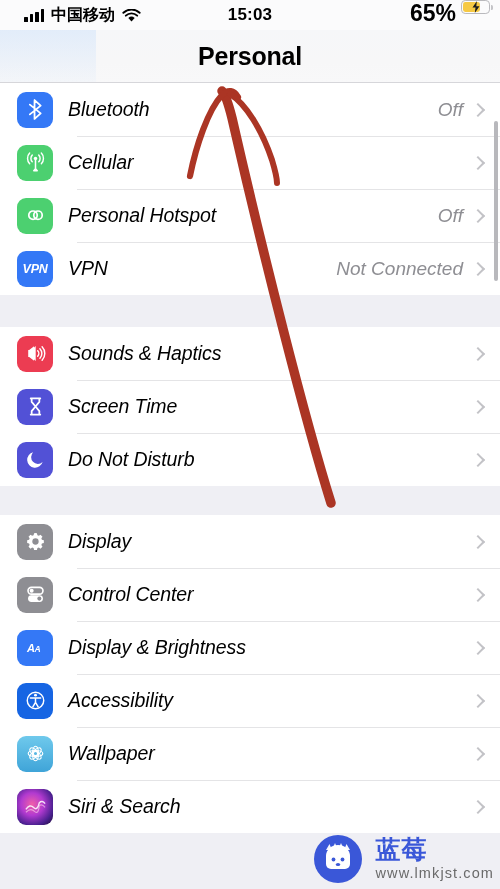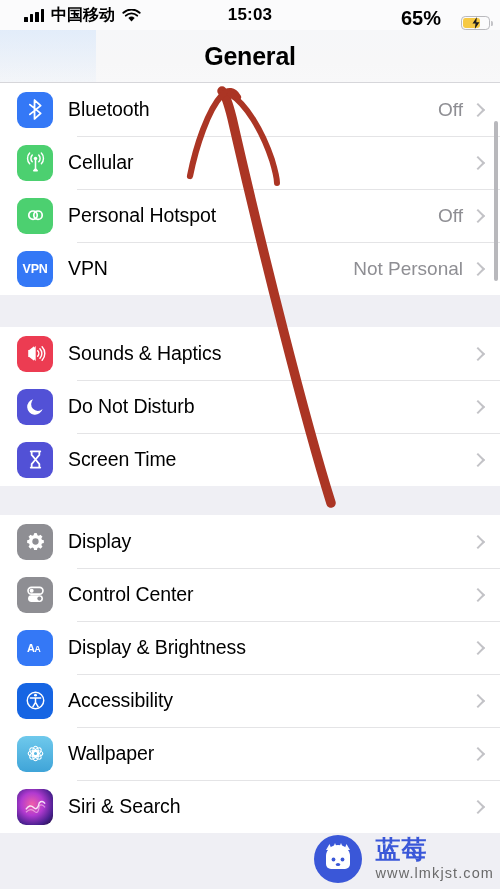--- a/index.html
+++ b/index.html
@@ -29,22 +29,22 @@
     color: #000;
   }
   .sb-left { display: flex; align-items: center; gap: 7px; }
   .sb-center {
     position: absolute; left: 0; right: 0; top: 0; height: 30px;
     display: flex; align-items: center; justify-content: center;
     font-size: 17px; font-weight: 700; letter-spacing: .2px;
   }
   .sb-right {
     position: absolute; right: 10px; top: 0; height: 30px;
-    display: flex; align-items: flex-end; gap: 20px;
-    font-size: 20px; font-weight: 700;
+    display: flex; align-items: flex-start; gap: 5px;
+    font-size: 23px; font-weight: 700;
   }
   .signal { display: flex; align-items: flex-end; gap: 2px; height: 13px; }
   .signal i { display: block; width: 3.5px; background: #000; border-radius: .5px; }
   .signal i:nth-child(1) { height: 5px; }
   .signal i:nth-child(2) { height: 7.5px; }
   .signal i:nth-child(3) { height: 10px; }
   .signal i:nth-child(4) { height: 13px; }
   .carrier { font-size: 16px; font-weight: 600; }
   .wifi { width: 19px; height: 14px; }
   .battery {
@@ -83,21 +83,21 @@
     position: relative; z-index: 2;
   }
 
   
   .scroller {
     position: relative;
     height: 806px;
     background: #efeff4;
     overflow: hidden;
   }
-  .group { background: #3b82f6; }
+  .group { background: #3b82f6; font-style: italic; }
   .gap { height: 32px; background: #efeff4; }
   .gap.thin { height: 29px; }
 
   .row {
     position: relative;
     height: 53px;
     display: flex;
     align-items: center;
     padding-left: 17px;
     background: #ffffff;
@@ -205,21 +205,21 @@
         <span class="battery-fill"></span>
         <svg class="bolt" viewBox="0 0 9 12">
             <path d="M5.4 0 L1 6.6 H4 L3.3 12 L8 5.2 H4.8 Z" fill="#1c1c1e"></path>
           </svg>
       </span>
     </div>
   </div>
 
   <div class="navbar">
     <div class="tint"></div>
-    <div class="nav-title">General</div>
+    <div class="nav-title">Personal</div>
   </div>
 
   <div class="scroller">
 
     <div class="scrollbar"></div>
 
     <div class="group">
 
       <div class="row">
         <span class="row-icon" style="background:#3478f6">
@@ -255,21 +255,21 @@
           </svg>
         </span>
         <span class="row-label">Personal Hotspot</span>
         <span class="row-value">Off</span>
         <span class="chev"></span>
       </div>
 
       <div class="row">
         <span class="row-icon" style="background:#3478f6;font-size:12.5px;font-weight:700;color:#fff;letter-spacing:-.3px">VPN</span>
         <span class="row-label">VPN</span>
-        <span class="row-value">Not Personal</span>
+        <span class="row-value">Not Connected</span>
         <span class="chev"></span>
       </div>
     </div>
 
     <div class="gap"></div>
 
     <div class="group">
 
 
       <div class="row">
@@ -283,35 +283,35 @@
           </svg>
         </span>
         <span class="row-label">Sounds &amp; Haptics</span>
         <span class="row-value"></span>
         <span class="chev"></span>
       </div>
 
       <div class="row">
         <span class="row-icon" style="background:#5251d6">
           <svg viewBox="0 0 24 24" width="23" height="23">
+            <path d="M7 3.6 H17 M7 20.4 H17 M8 3.6 V7.2 L12 12 L8 16.8 V20.4 M16 3.6 V7.2 L12 12 L16 16.8 V20.4" stroke="#fff" stroke-width="1.85" fill="none" stroke-linecap="round" stroke-linejoin="round"></path>
+          </svg>
+        </span>
+        <span class="row-label">Screen Time</span>
+        <span class="row-value"></span>
+        <span class="chev"></span>
+      </div>
+
+      <div class="row">
+        <span class="row-icon" style="background:#5251d6">
+          <svg viewBox="0 0 24 24" width="23" height="23">
             <path d="M19.4 14.6 A8.2 8.2 0 1 1 9.6 4.4 A6.7 6.7 0 0 0 19.4 14.6 Z" fill="#fff"></path>
           </svg>
         </span>
         <span class="row-label">Do Not Disturb</span>
-        <span class="row-value"></span>
-        <span class="chev"></span>
-      </div>
-
-      <div class="row">
-        <span class="row-icon" style="background:#5251d6">
-          <svg viewBox="0 0 24 24" width="23" height="23">
-            <path d="M7 3.6 H17 M7 20.4 H17 M8 3.6 V7.2 L12 12 L8 16.8 V20.4 M16 3.6 V7.2 L12 12 L16 16.8 V20.4" stroke="#fff" stroke-width="1.85" fill="none" stroke-linecap="round" stroke-linejoin="round"></path>
-          </svg>
-        </span>
-        <span class="row-label">Screen Time</span>
         <span class="row-value"></span>
         <span class="chev"></span>
       </div>
     </div>
 
     <div class="gap thin"></div>
 
     <div class="group">
 
       <div class="row">

